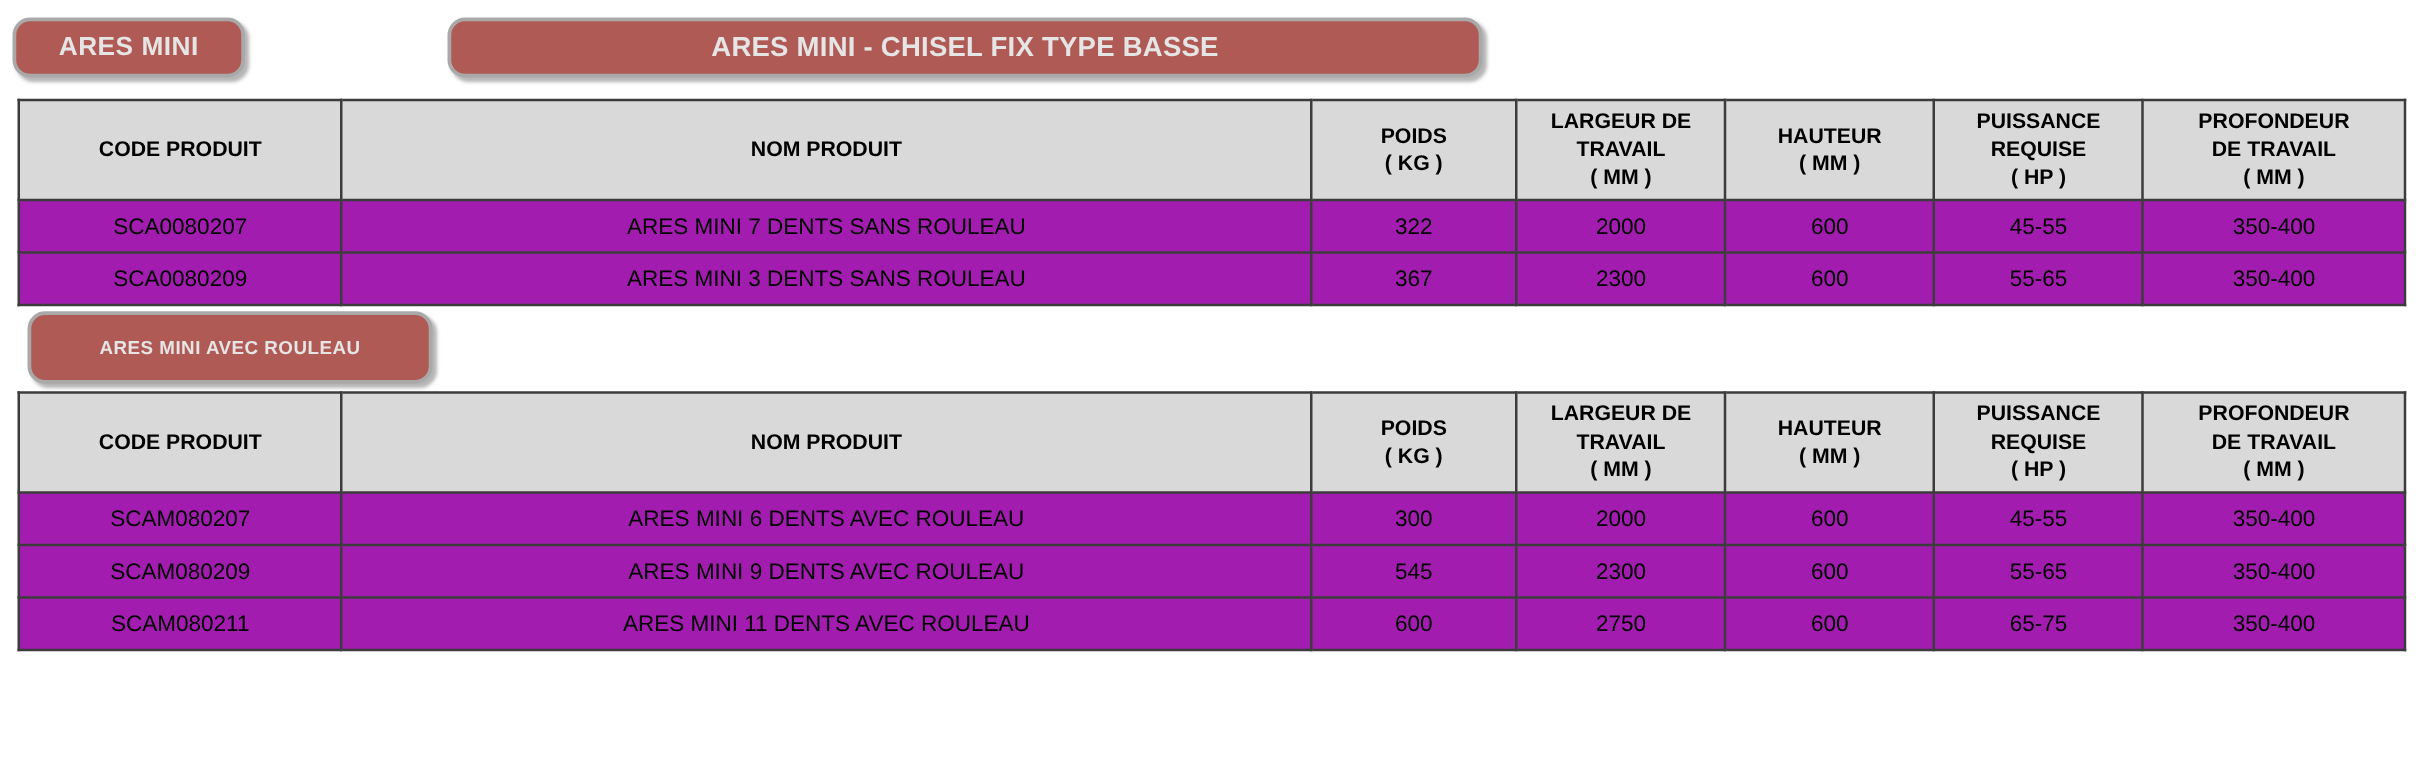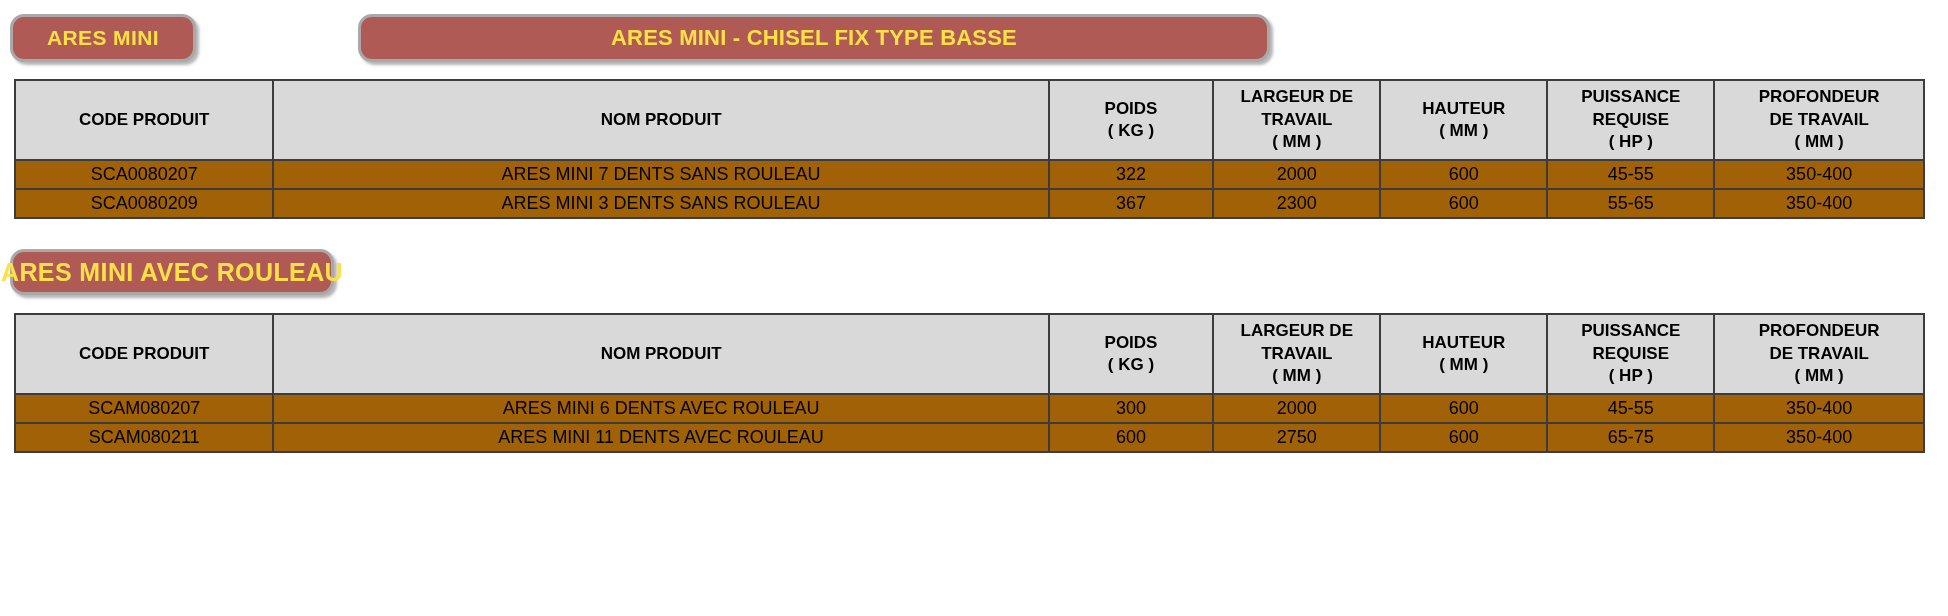--- a/index.html
+++ b/index.html
@@ -14,47 +14,47 @@
     overflow: hidden;
     position: relative;
   }
 
   
   .badge {
     position: absolute;
     background: #b05a55;
     border: 3px solid #a9a9a9;
     border-radius: 14px;
-    color: #fde047;
+    color: #e5e5e5;
     font-weight: bold;
     display: flex;
     align-items: center;
     justify-content: center;
     letter-spacing: 0.4px;
     box-shadow: 3px 3px 3px rgba(120,120,120,0.55);
     white-space: nowrap;
   }
 
   #badge-ares-mini {
     left: 10px;  top: 14px;
     width: 186px; height: 48px;
     font-size: 21px;
   }
 
   #banner-title {
     left: 358px; top: 14px;
-    width: 912px; height: 48px;
+    width: 828px; height: 48px;
     font-size: 22px;
     letter-spacing: 0.2px;
   }
 
   #badge-avec-rouleau {
-    left: 10px;  top: 249px;
-    width: 324px; height: 46px;
-    font-size: 25px;
+    left: 22px;  top: 249px;
+    width: 324px; height: 58px;
+    font-size: 15px;
   }
 
   
   .spec-table {
     position: absolute;
     left: 14px;
     width: 1911px;
     border-collapse: collapse;
     table-layout: fixed;
     background: #ffffff;
@@ -73,24 +73,24 @@
   .spec-table thead th {
     background: #d9d9d9;
     font-size: 17px;
     font-weight: bold;
     line-height: 1.32;
     height: 80px;
     padding: 2px 4px;
   }
 
   .spec-table tbody td {
-    background: #a16207;
+    background: #a21caf;
     font-size: 18px;
     font-weight: normal;
-    height: 29px;
+    height: 42px;
     padding: 0 4px;
   }
 
   
   .col-code   { width: 212px; }
   .col-nom    { width: 636px; }
   .col-poids  { width: 135px; }
   .col-larg   { width: 137px; }
   .col-haut   { width: 137px; }
   .col-puis   { width: 137px; }
@@ -226,20 +226,29 @@
     <tr>
       <td>SCAM080207</td>
       <td>ARES MINI 6 DENTS AVEC ROULEAU</td>
       <td>300</td>
       <td>2000</td>
       <td>600</td>
       <td>45-55</td>
       <td>350-400</td>
     </tr>
     <tr>
+      <td>SCAM080209</td>
+      <td>ARES MINI 9 DENTS AVEC ROULEAU</td>
+      <td>545</td>
+      <td>2300</td>
+      <td>600</td>
+      <td>55-65</td>
+      <td>350-400</td>
+    </tr>
+    <tr>
       <td>SCAM080211</td>
       <td>ARES MINI 11 DENTS AVEC ROULEAU</td>
       <td>600</td>
       <td>2750</td>
       <td>600</td>
       <td>65-75</td>
       <td>350-400</td>
     </tr>
   </tbody>
 </table>

